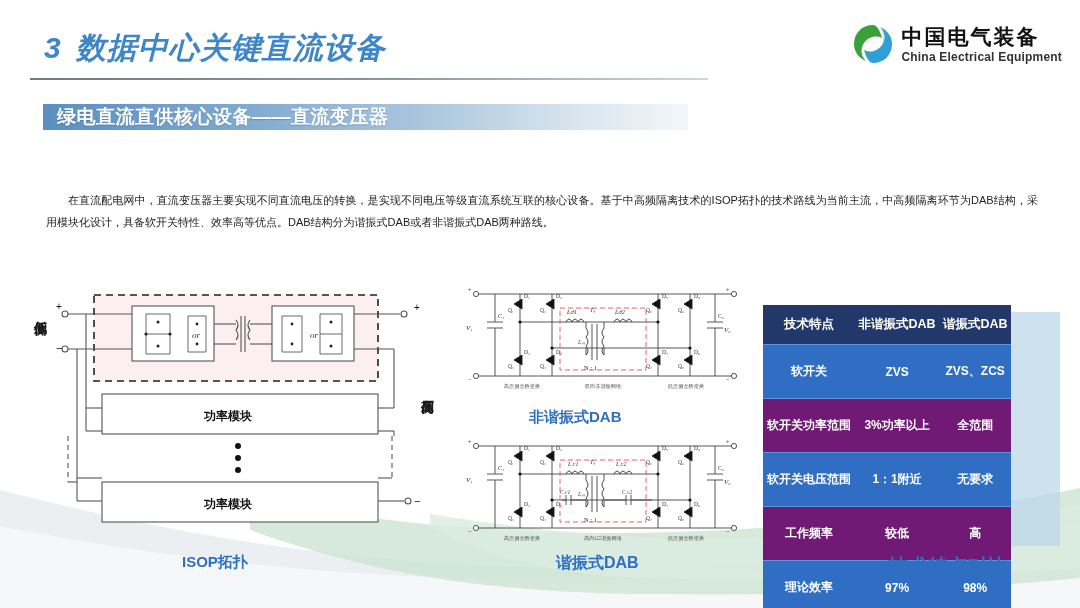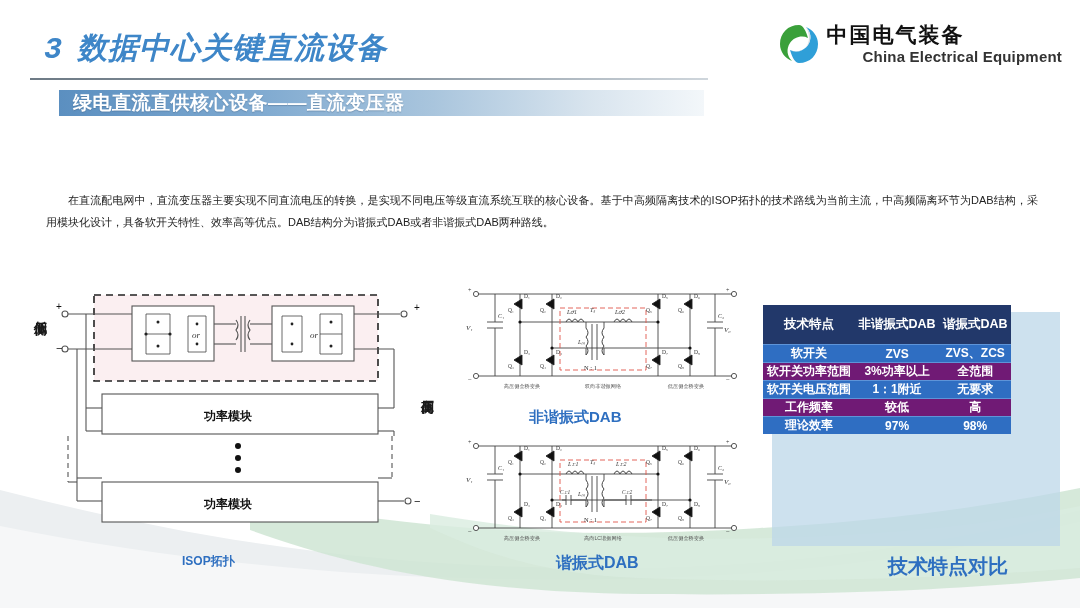--- a/index.html
+++ b/index.html
@@ -11,39 +11,39 @@
     position:relative;
   }
   .slide{position:absolute;inset:0;overflow:hidden;}
 
   
   .wave-svg{position:absolute;left:0;bottom:0;width:1080px;height:190px;pointer-events:none;}
 
   
   .page-title{
     position:absolute;left:44px;top:28px;
-    font-family:Liberation Mono, monospace;
+    font-family:Liberation Sans, sans-serif;
     font-style:italic;font-weight:bold;
     font-size:30px;color:#3e86c8;letter-spacing:1px;
     white-space:nowrap;
   }
   .page-title .num{margin-right:14px;}
   .title-rule{
     position:absolute;left:30px;top:78px;width:678px;height:2px;
     background:linear-gradient(90deg,#6e7b86 0%,#8b98a3 55%,#cfd6dc 100%);
   }
 
   .logo{position:absolute;right:18px;top:22px;display:flex;align-items:center;gap:6px;}
   .logo-mark{width:44px;height:44px;position:relative;}
   .logo-text{display:flex;flex-direction:column;line-height:1;}
   .logo-cn{font-size:21px;font-weight:bold;color:#111;letter-spacing:2px;}
-  .logo-en{font-size:15px;font-weight:bold;color:#333;letter-spacing:.2px;margin-top:4px;margin-left:36px;}
-
-  
-  .banner-wrap{position:absolute;left:52px;top:90px;width:652px;height:40px;display:flex;align-items:flex-start;}
+  .logo-en{font-size:12px;font-weight:bold;color:#333;letter-spacing:.2px;margin-top:4px;}
+
+  
+  .banner-wrap{position:absolute;left:36px;top:90px;width:652px;height:40px;display:flex;align-items:flex-end;}
   .banner-accent{width:7px;background:#3a6ea5;}
   .banner{
     flex:1;
     background:linear-gradient(90deg,#5b8fc0 0%,#7ba7cf 28%,#a9c5dd 58%,#d8e4ee 82%,#f3f7fa 100%);
     display:flex;align-items:center;padding-left:14px;
   }
   .banner-text{color:#ffffff;font-size:19px;font-weight:bold;letter-spacing:.5px;
     text-shadow:0 1px 1px rgba(60,90,120,.35);}
 
   
@@ -53,42 +53,42 @@
     text-indent:2em;
     margin-top:41px;
   }
 
   
   .fig-isop{position:absolute;left:20px;top:286px;width:430px;height:258px;}
   .fig-dab1{position:absolute;left:462px;top:282px;width:286px;height:112px;}
   .fig-dab2{position:absolute;left:462px;top:434px;width:286px;height:112px;}
 
   .cap{position:absolute;font-weight:bold;color:#2e6fc0;white-space:nowrap;}
-  .cap-isop{left:182px;top:553px;font-size:12px;}
+  .cap-isop{left:182px;top:553px;font-size:15px;}
   .cap-dab-nr{left:529px;top:408px;font-size:15px;}
   .cap-dab-r{left:556px;top:553px;font-size:16px;}
   .cap-table{left:888px;top:553px;font-size:20px;}
 
   .vlabel{position:absolute;writing-mode:vertical-rl;text-orientation:upright;
     font-size:13px;font-weight:bold;color:#1a1a1a;letter-spacing:1px;}
   .vlabel-lv{left:31px;top:311px;}
   .vlabel-hv{left:418px;top:389px;}
 
   
   .table-shadow{position:absolute;left:772px;top:312px;width:288px;height:234px;
     background:#bcd7e8;opacity:.75;}
   .cmp-table{position:absolute;left:763px;top:305px;width:248px;border-collapse:collapse;
     box-shadow:0 0 0 0 transparent;}
   .cmp-table th{
     background:#22386a;color:#ffffff;font-size:12.5px;font-weight:bold;
     padding:11px 2px;text-align:center;border:none;
   }
   .cmp-table td{
     background:#2f6ec2;color:#ffffff;font-size:12px;font-weight:bold;
-    padding:0 2px;text-align:center;
+    padding:18px 2px;text-align:center;
     border-top:1px solid #5e94d8;
   }
   .cmp-table tr.alt td{background:#701a75;}
   .cmp-table td.k{font-weight:bold;}
 </style>
 </head>
 <body>
 
 <div class="slide">
 

